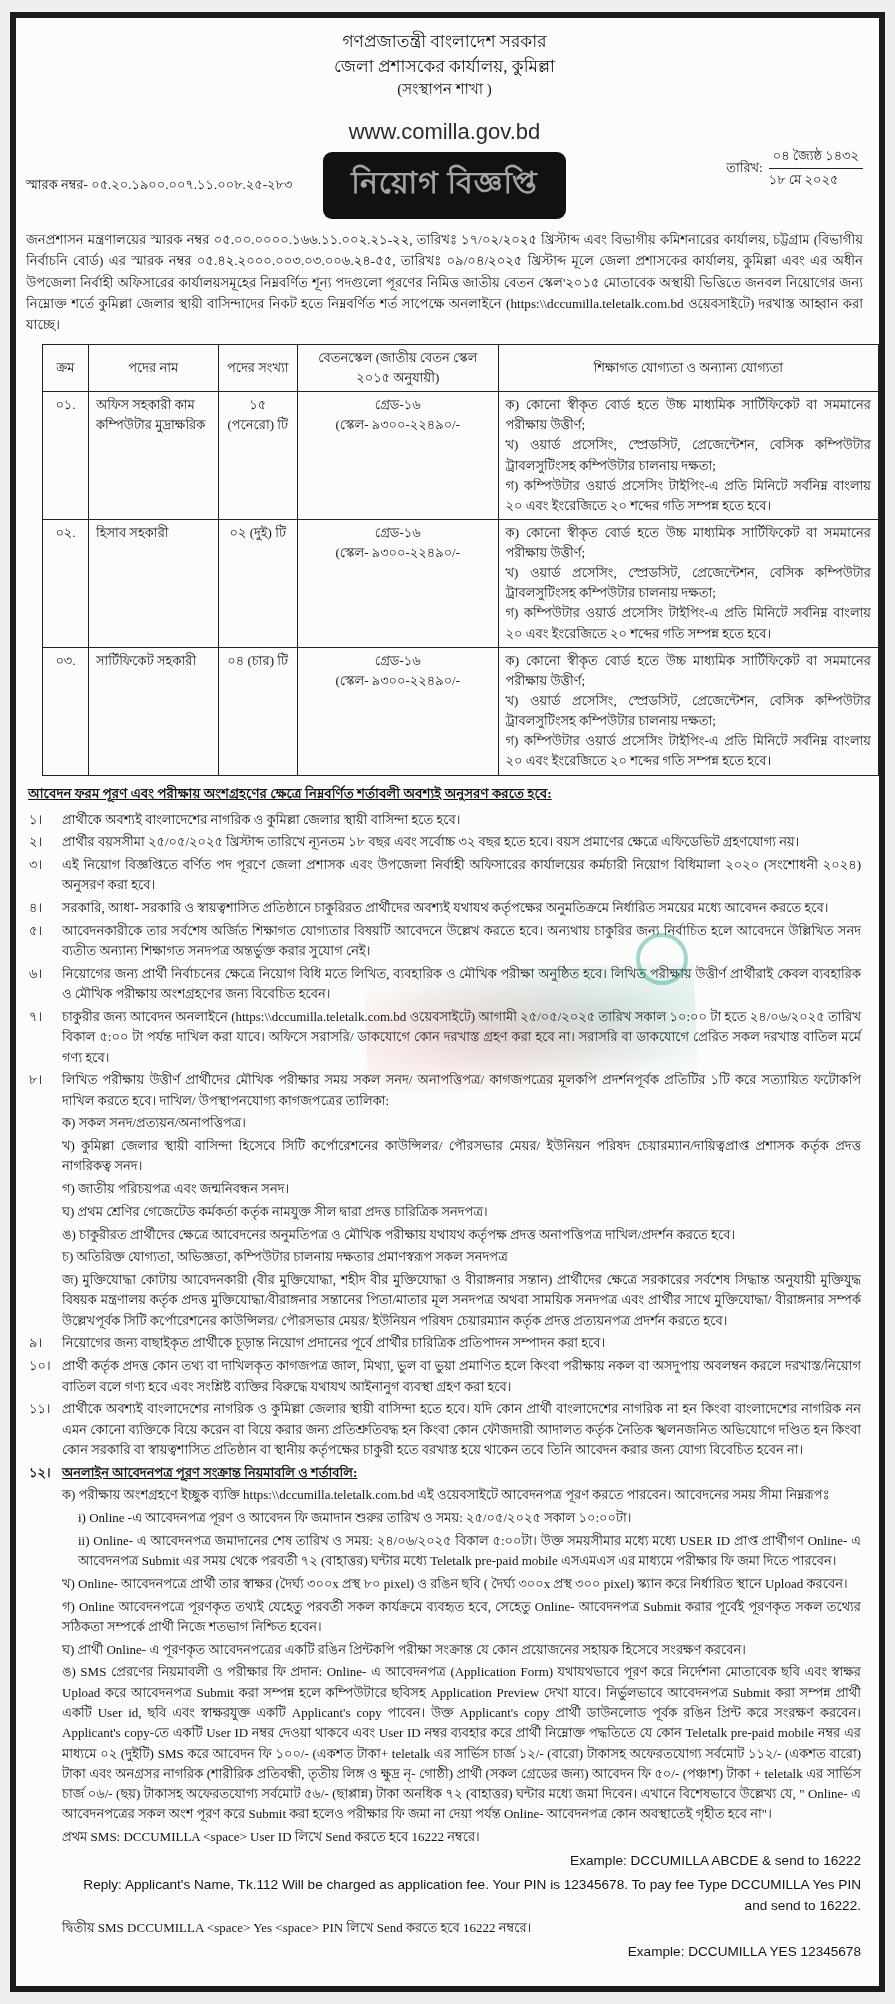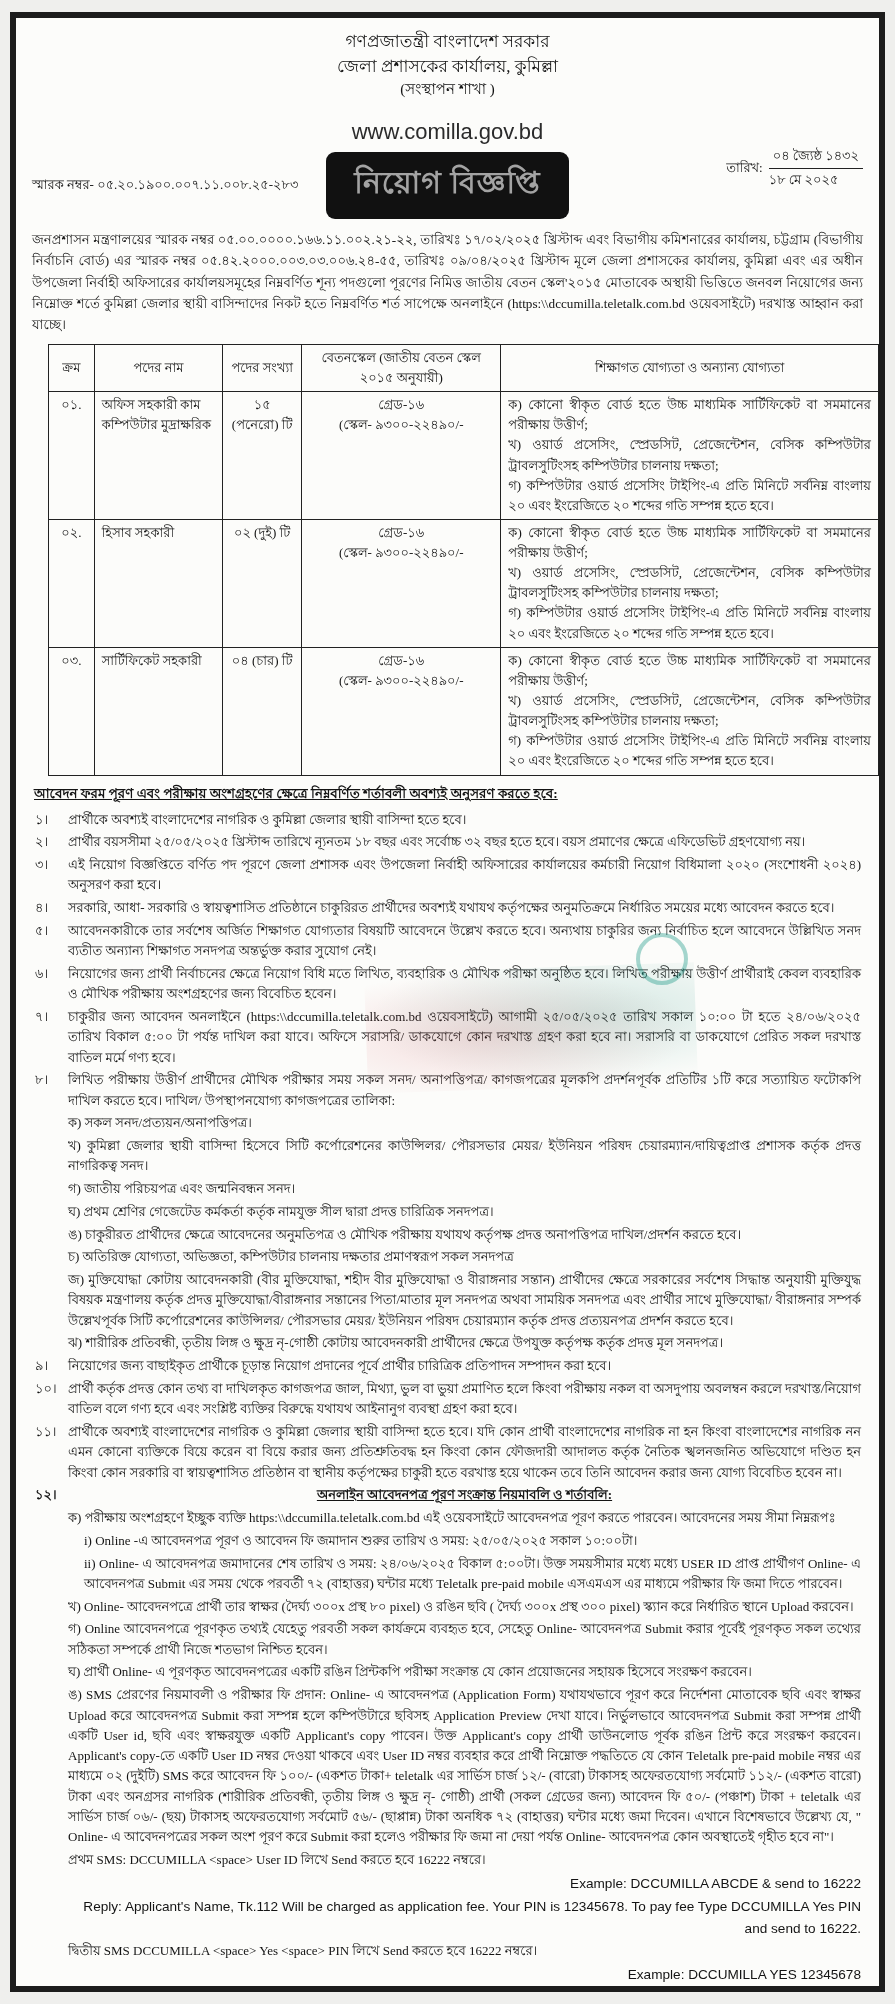--- a/index.html
+++ b/index.html
@@ -3,21 +3,21 @@
 <meta charset="utf-8">
 <style>
   html,body{margin:0;padding:0;}
   body{
     width:895px;height:2004px;position:relative;background:#efefed;
     font-family:"Liberation Serif","DejaVu Serif",serif;color:#141414;
   }
   .sheet{
     position:absolute;left:10px;top:12px;width:875px;height:1980px;
     box-sizing:border-box;border:6px solid #1c1c1c;background:#fcfcfa;
-    padding:12px 16px 10px 16px;overflow:hidden;
+    padding:12px 16px 10px 10px;overflow:hidden;
   }
   
   .hdr{text-align:center;line-height:1.45;}
   .hdr .h1{font-size:17px;}
   .hdr .h2{font-size:17px;}
   .hdr .h3{font-size:15px;}
   .hdr .site{font-size:22px;font-family:"Liberation Sans","DejaVu Sans",sans-serif;color:#2b2b2b;margin-top:15px;}
   .memo-row{display:flex;align-items:center;justify-content:space-between;margin-top:4px;}
   .memo{font-size:13px;flex:1;}
   .badge-wrap{flex:1;text-align:center;}
@@ -42,21 +42,21 @@
   td.c{text-align:center;}
   .qline{text-align:justify;}
   
   .cond-heading{
     font-size:13.4px;font-weight:bold;text-decoration:underline;margin:8px 0 4px 2px;
   }
   .cond{display:flex;font-size:13px;line-height:1.56;margin:2.5px 0;}
   .cnum{flex:0 0 36px;padding-left:3px;box-sizing:border-box;}
   .ctext{flex:1;text-align:justify;padding-right:2px;}
   .cond.hd .ctext,.cond.hd .cnum{font-weight:bold;}
-  .cond.hd .ctext{text-decoration:underline;text-align:center;}
+  .cond.hd .ctext{text-decoration:underline;text-align:left;}
   .cond.i2 .ctext{padding-left:16px;}
   .cond.latin .ctext{
     font-family:"Liberation Sans","DejaVu Sans",sans-serif;font-size:13.6px;text-align:right;
   }
   
   .wm{position:absolute;pointer-events:none;}
   .wm-blob1{left:350px;top:950px;width:330px;height:120px;
     background:radial-gradient(ellipse at 35% 55%,rgba(200,30,40,.14),rgba(200,30,40,0) 70%),
                radial-gradient(ellipse at 70% 40%,rgba(0,130,110,.16),rgba(0,130,110,0) 70%);
     transform:rotate(-2deg);}
@@ -220,24 +220,20 @@
         <span class="cnum"></span>
         <div class="ctext">চ) অতিরিক্ত যোগ্যতা, অভিজ্ঞতা, কম্পিউটার চালনায় দক্ষতার প্রমাণস্বরূপ সকল সনদপত্র</div>
       </div>
 
 
       <div class="cond sub">
         <span class="cnum"></span>
         <div class="ctext">জ) মুক্তিযোদ্ধা কোটায় আবেদনকারী (বীর মুক্তিযোদ্ধা, শহীদ বীর মুক্তিযোদ্ধা ও বীরাঙ্গনার সন্তান) প্রার্থীদের ক্ষেত্রে সরকারের সর্বশেষ সিদ্ধান্ত অনুযায়ী মুক্তিযুদ্ধ বিষয়ক মন্ত্রণালয় কর্তৃক প্রদত্ত মুক্তিযোদ্ধা/বীরাঙ্গনার সন্তানের পিতা/মাতার মূল সনদপত্র অথবা সাময়িক সনদপত্র এবং প্রার্থীর সাথে মুক্তিযোদ্ধা/ বীরাঙ্গনার সম্পর্ক উল্লেখপূর্বক সিটি কর্পোরেশনের কাউন্সিলর/ পৌরসভার মেয়র/ ইউনিয়ন পরিষদ চেয়ারম্যান কর্তৃক প্রদত্ত প্রত্যয়নপত্র প্রদর্শন করতে হবে।</div>
       </div>
 
-      <div class="cond sub">
-        <span class="cnum"></span>
-        <div class="ctext">ঝ) শারীরিক প্রতিবন্ধী, তৃতীয় লিঙ্গ ও ক্ষুদ্র নৃ-গোষ্ঠী কোটায় আবেদনকারী প্রার্থীদের ক্ষেত্রে উপযুক্ত কর্তৃপক্ষ কর্তৃক প্রদত্ত মূল সনদপত্র।</div>
-      </div>
 
       <div class="cond">
         <span class="cnum">৯।</span>
         <div class="ctext">নিয়োগের জন্য বাছাইকৃত প্রার্থীকে চূড়ান্ত নিয়োগ প্রদানের পূর্বে প্রার্থীর চারিত্রিক প্রতিপাদন সম্পাদন করা হবে।</div>
       </div>
 
       <div class="cond">
         <span class="cnum">১০।</span>
         <div class="ctext">প্রার্থী কর্তৃক প্রদত্ত কোন তথ্য বা দাখিলকৃত কাগজপত্র জাল, মিথ্যা, ভুল বা ভুয়া প্রমাণিত হলে কিংবা পরীক্ষায় নকল বা অসদুপায় অবলম্বন করলে দরখাস্ত/নিয়োগ বাতিল বলে গণ্য হবে এবং সংশ্লিষ্ট ব্যক্তির বিরুদ্ধে যথাযথ আইনানুগ ব্যবস্থা গ্রহণ করা হবে।</div>
       </div>

